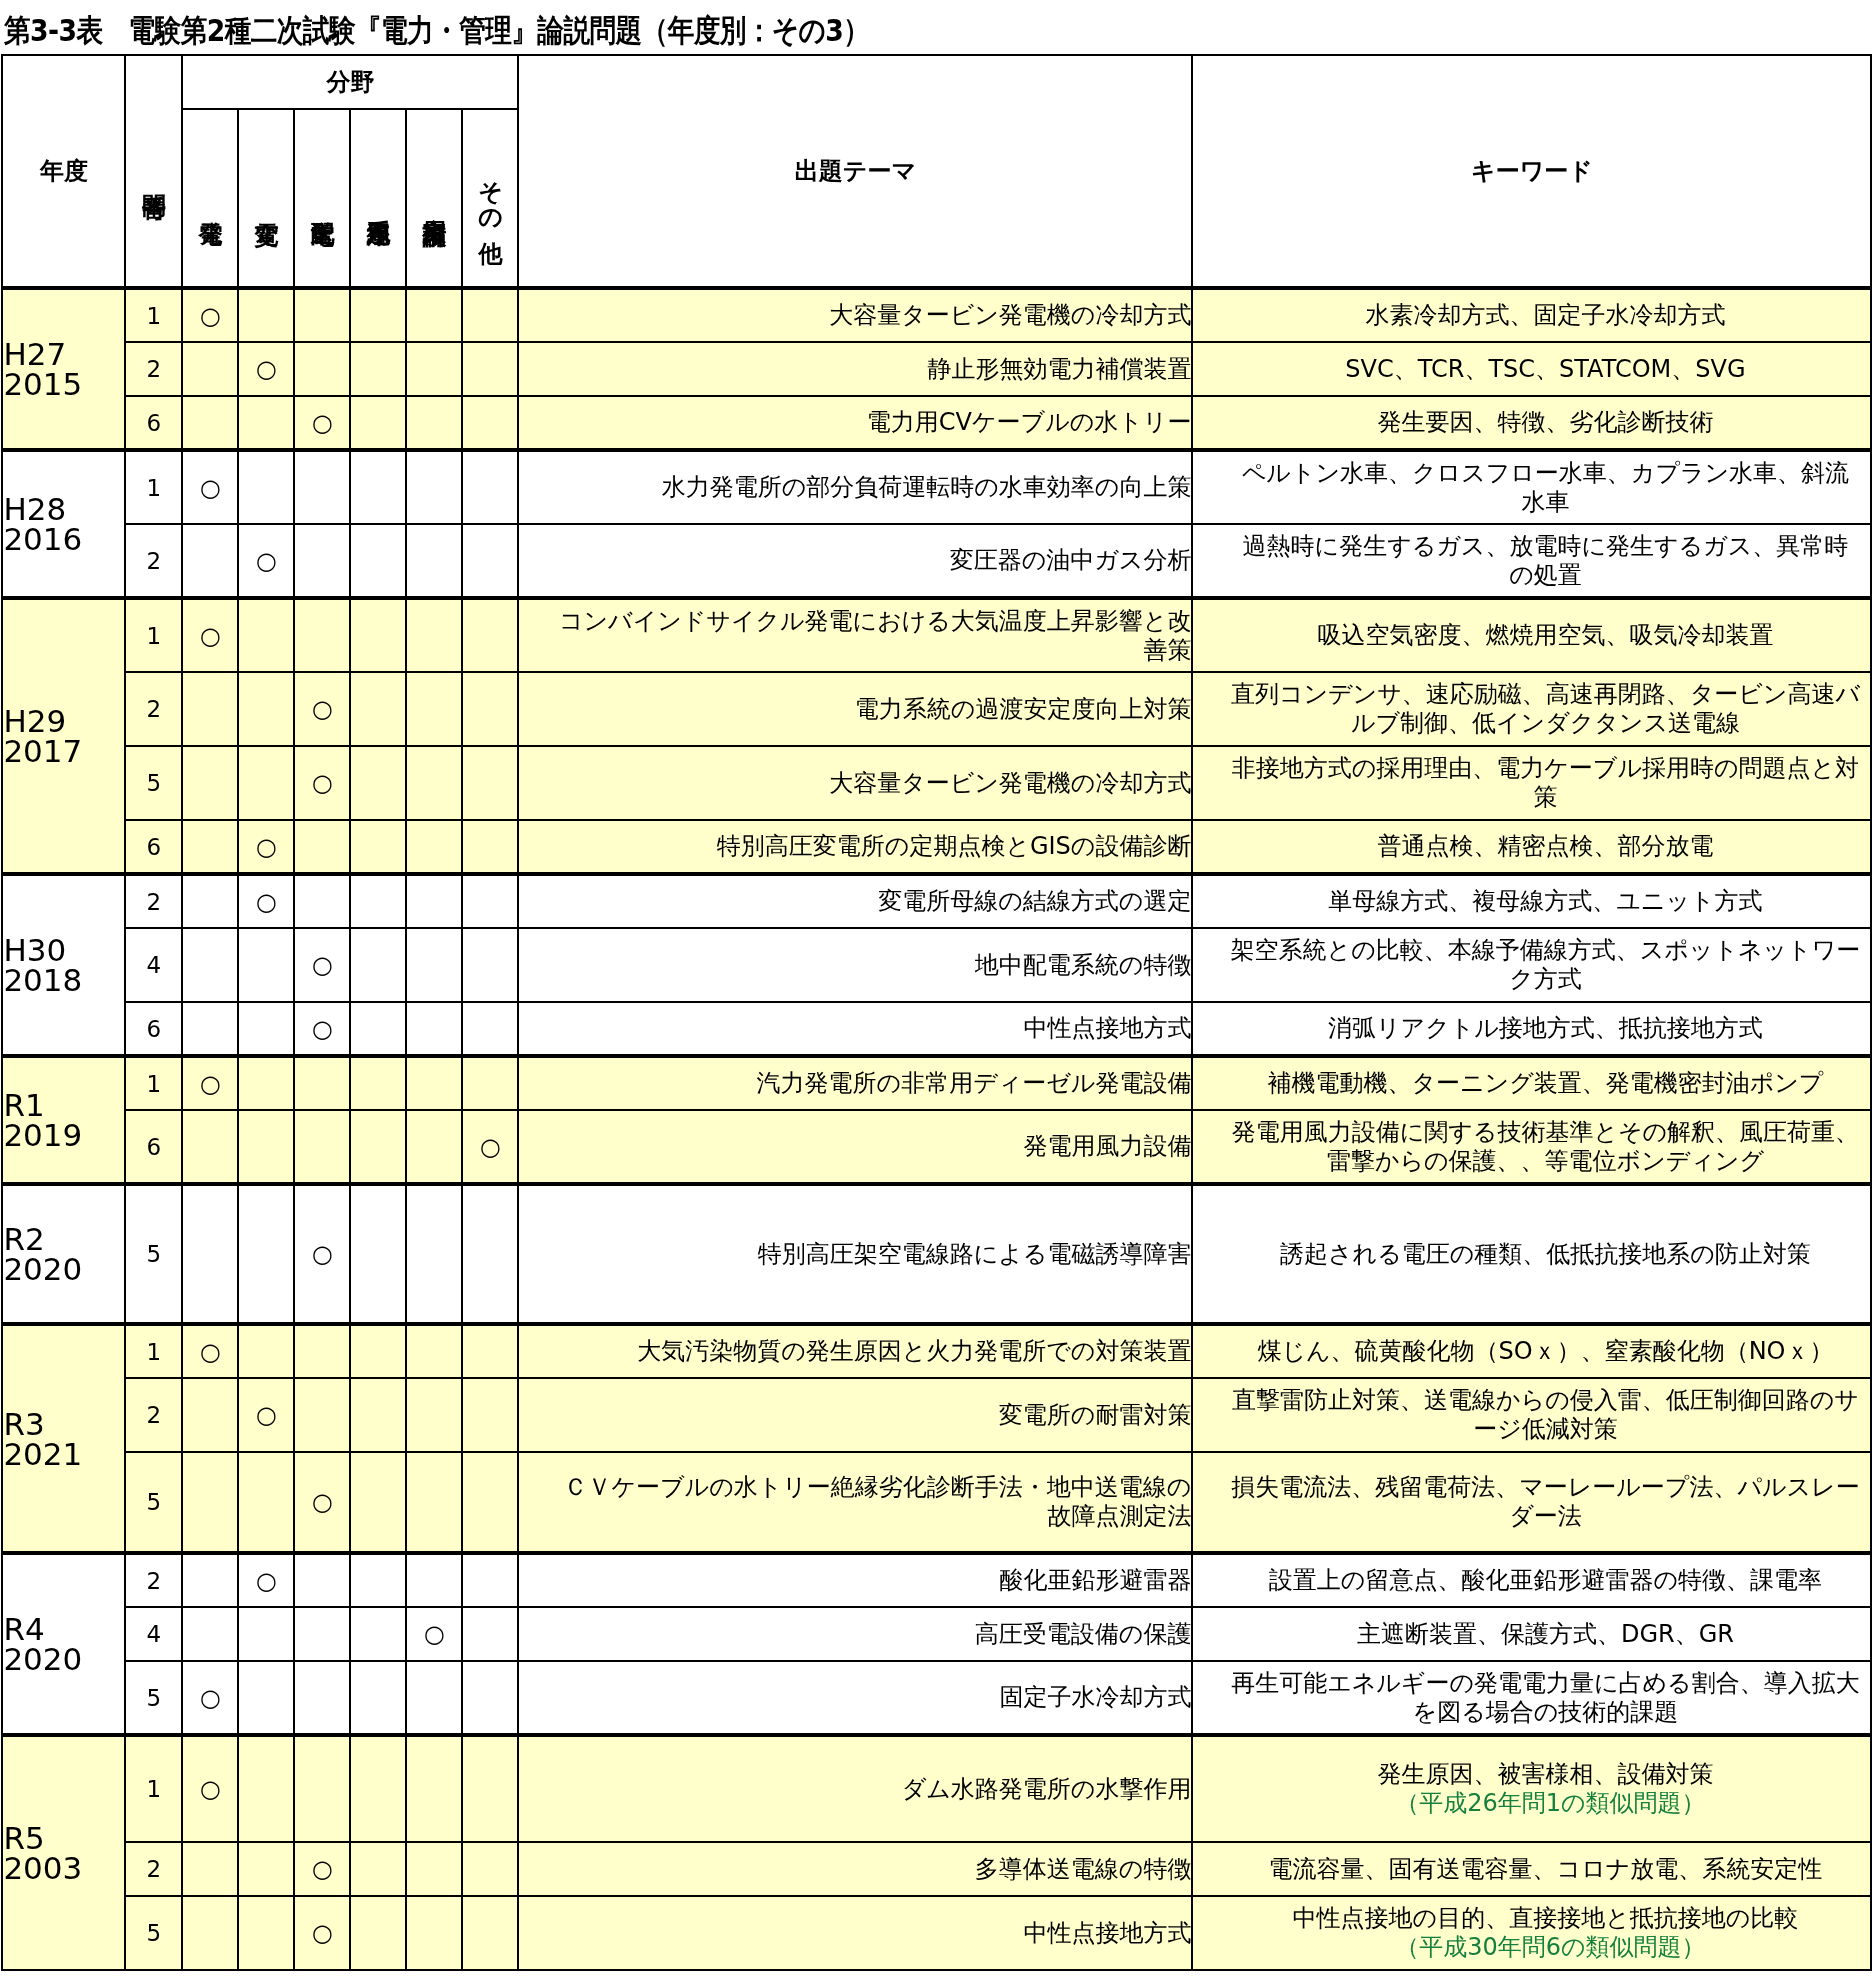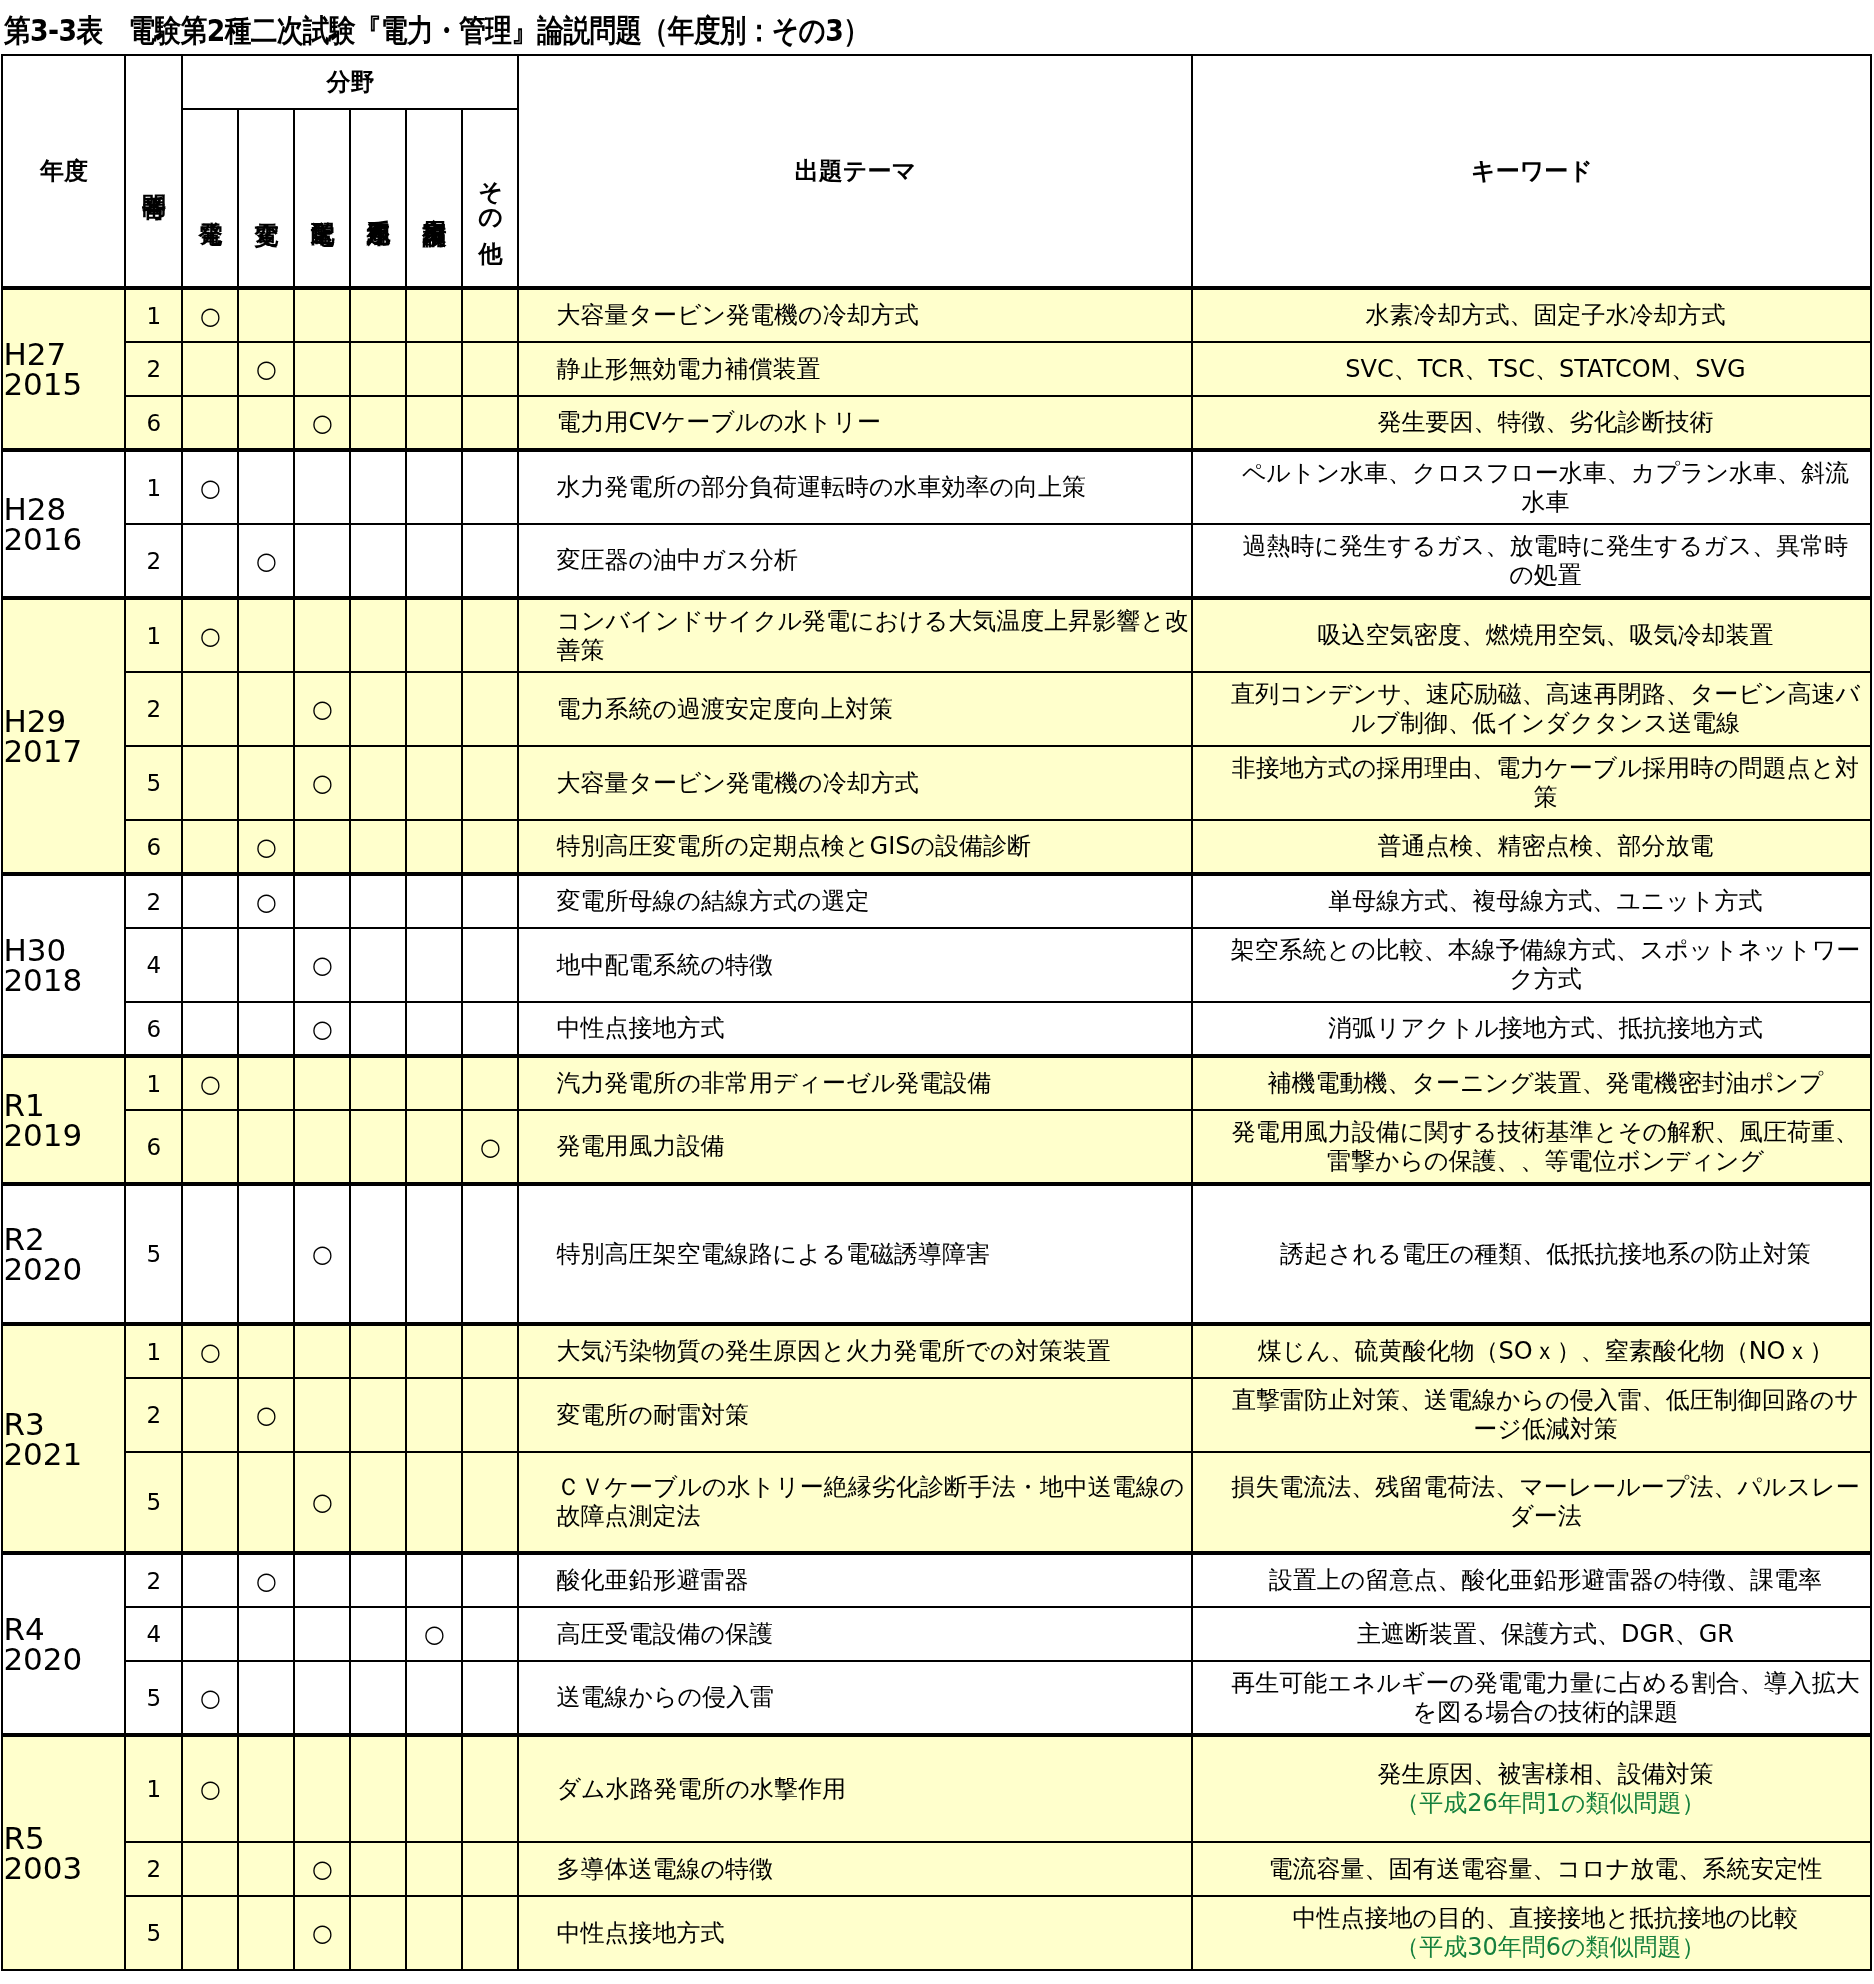--- a/index.html
+++ b/index.html
@@ -69,21 +69,21 @@
       font-size: 23px;
     }
     .mark-cell {
       text-align: center;
       font-size: 24px;
     }
     .theme-cell {
       padding-left: 37px !important;
       font-size: 24px;
       line-height: 28.6px;
-      text-align: left;
+      text-align: right;
     }
     .kw-cell {
       padding-left: 37px !important;
       padding-right: 10px !important;
       font-size: 24px;
       line-height: 28.6px;
       text-align: center;
     }
     .note {
       color: #15803d;
@@ -384,21 +384,21 @@
         <td class="kw-cell"><span>主遮断装置、保護方式、DGR、GR</span></td>
       </tr>
       <tr class="bg-white" style="height: 74px;">
         <td class="num-cell">5</td>
         <td class="mark-cell"><span>○</span></td>
         <td class="mark-cell"></td>
         <td class="mark-cell"></td>
         <td class="mark-cell"></td>
         <td class="mark-cell"></td>
         <td class="mark-cell"></td>
-        <td class="theme-cell">送電線からの侵入雷</td>
+        <td class="theme-cell">固定子水冷却方式</td>
         <td class="kw-cell"><span>再生可能エネルギーの発電電力量に占める割合、導入拡大を図る場合の技術的課題</span></td>
       </tr>
       <tr class="bg-yellow group-start" style="height: 107px;">
         <td rowspan="3" class="year-cell">
           <div>R5</div>
           <div>2003</div>
         </td>
         <td class="num-cell">1</td>
         <td class="mark-cell"><span>○</span></td>
         <td class="mark-cell"></td>

